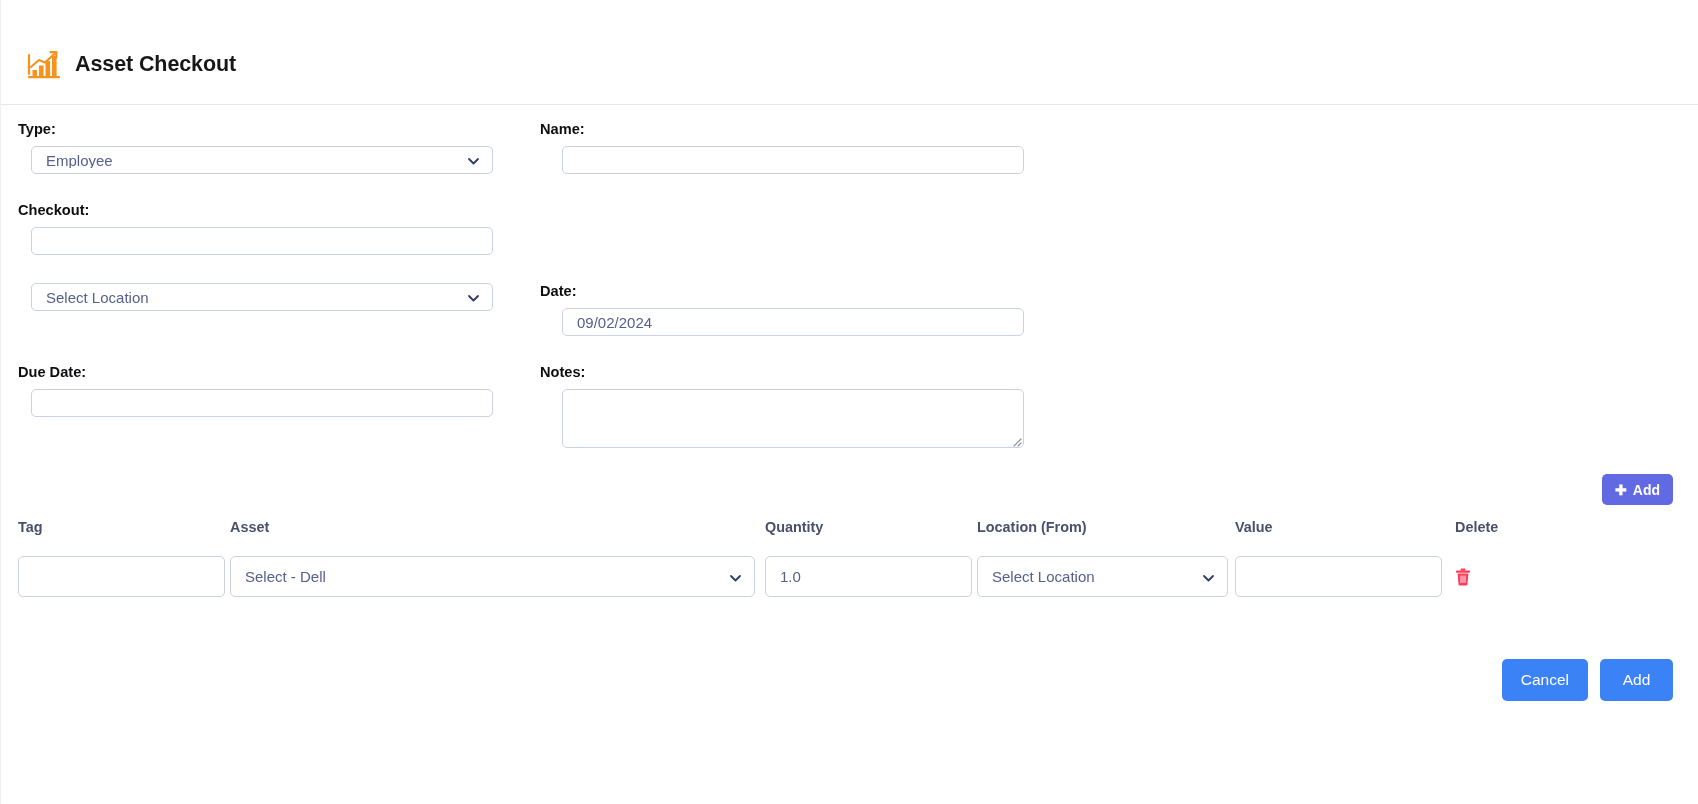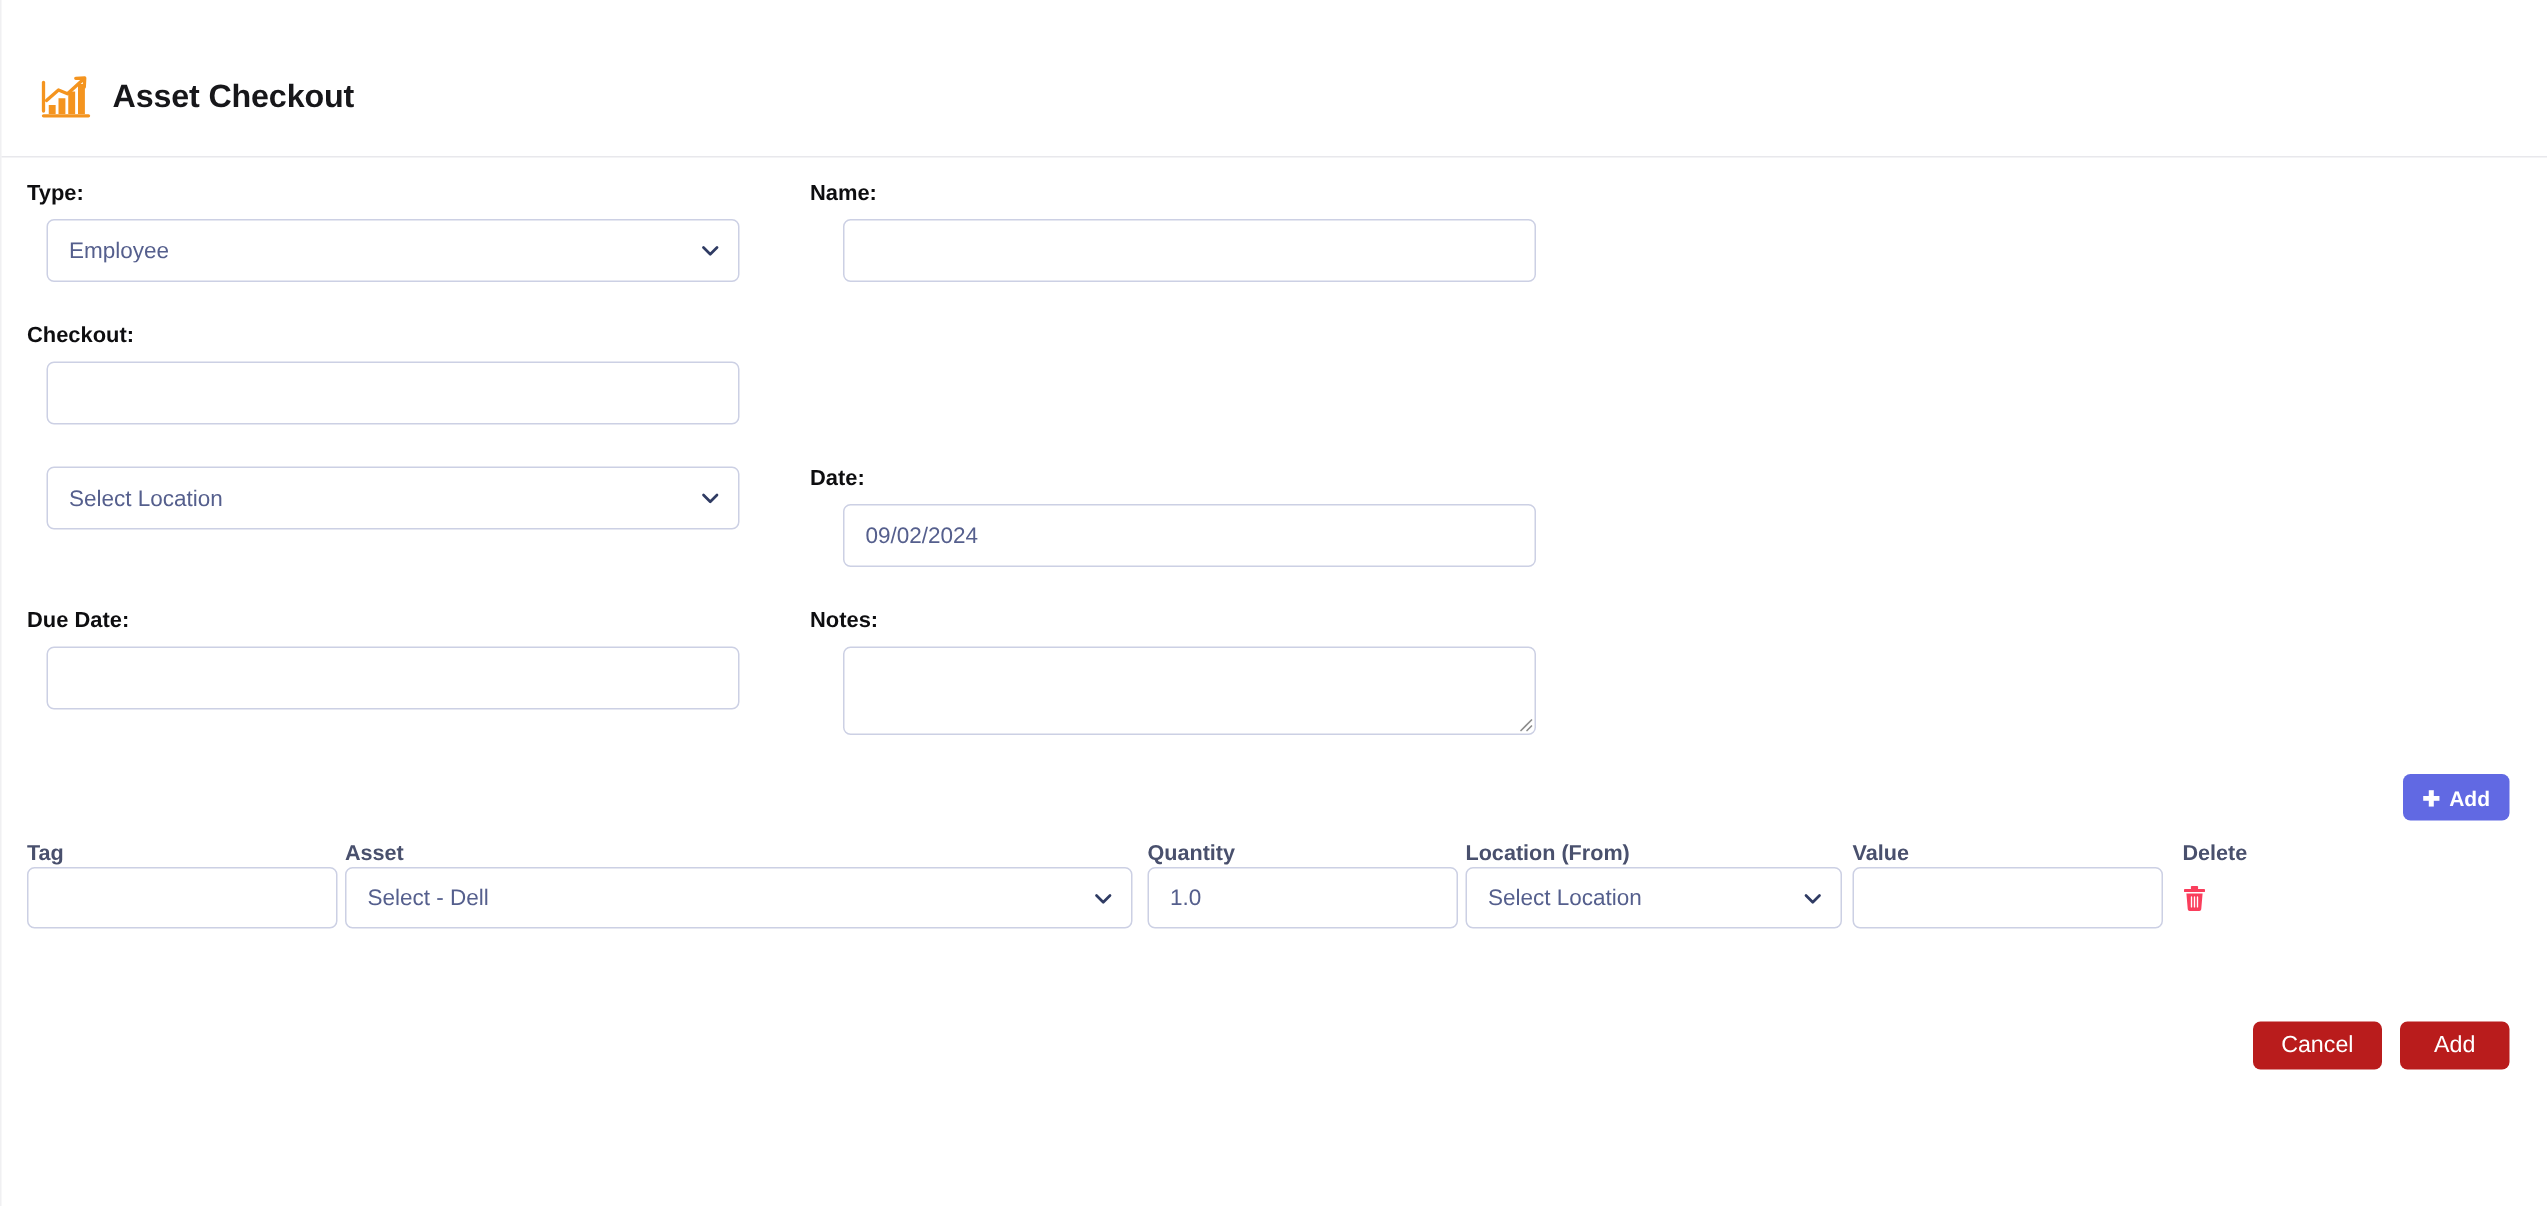--- a/index.html
+++ b/index.html
@@ -57,21 +57,21 @@
   .req-star { color: #ff1e1e; font-weight: bold; font-size: 14px; }
 
   .col-left  { padding-left: 17px; }
   .col-right { padding-left: 18px; }
 
   .ctrl-wrap-left  { padding-left: 13px; }
   .ctrl-wrap-right { padding-left: 22px; }
 
   .input, .select {
     display: block;
-    height: 42px;
+    height: 28px;
     background: #ffffff;
     border: 1px solid #ccd0e4;
     border-radius: 5px;
     font-family: "Liberation Sans", sans-serif;
     font-size: 15px;
     color: #555f8d;
     padding: 0 14px;
     outline: none;
     width: 100%;
   }
@@ -148,21 +148,21 @@
   
   .items-table {
     margin-top: 15px;
     padding: 0 17px 0 17px;
   }
   .thead, .trow {
     display: grid;
     grid-template-columns: 212px 535px 212px 258px 208px 1fr;
     align-items: center;
   }
-  .thead { margin-bottom: 0; }
+  .thead { margin-bottom: 20px; }
   .th {
     font-size: 14.4px;
     font-weight: bold;
     color: #49506d;
     line-height: 1.1;
   }
   .th.delete-th { padding-left: 12px; }
   .cell { padding-right: 10px; }
   .cell .input, .cell .select { height: 41px; }
   .cell-tag .input      { width: 207px; }
@@ -184,27 +184,27 @@
   .footer {
     display: flex;
     justify-content: flex-end;
     gap: 12px;
     padding: 0 25px 0 0;
     margin-top: 62px;
   }
   .btn {
     border: none;
     border-radius: 5px;
-    height: 32px;
+    height: 42px;
     min-width: 73px;
     padding: 0 19px;
     font-family: "Liberation Sans", sans-serif;
     font-size: 15.5px;
     color: #ffffff;
-    background: #b91c1c;
+    background: #3b82f6;
     cursor: pointer;
     line-height: 1;
   }
 </style>
 </head>
 <body>
 
 <div class="page">
 
   <div class="header">

